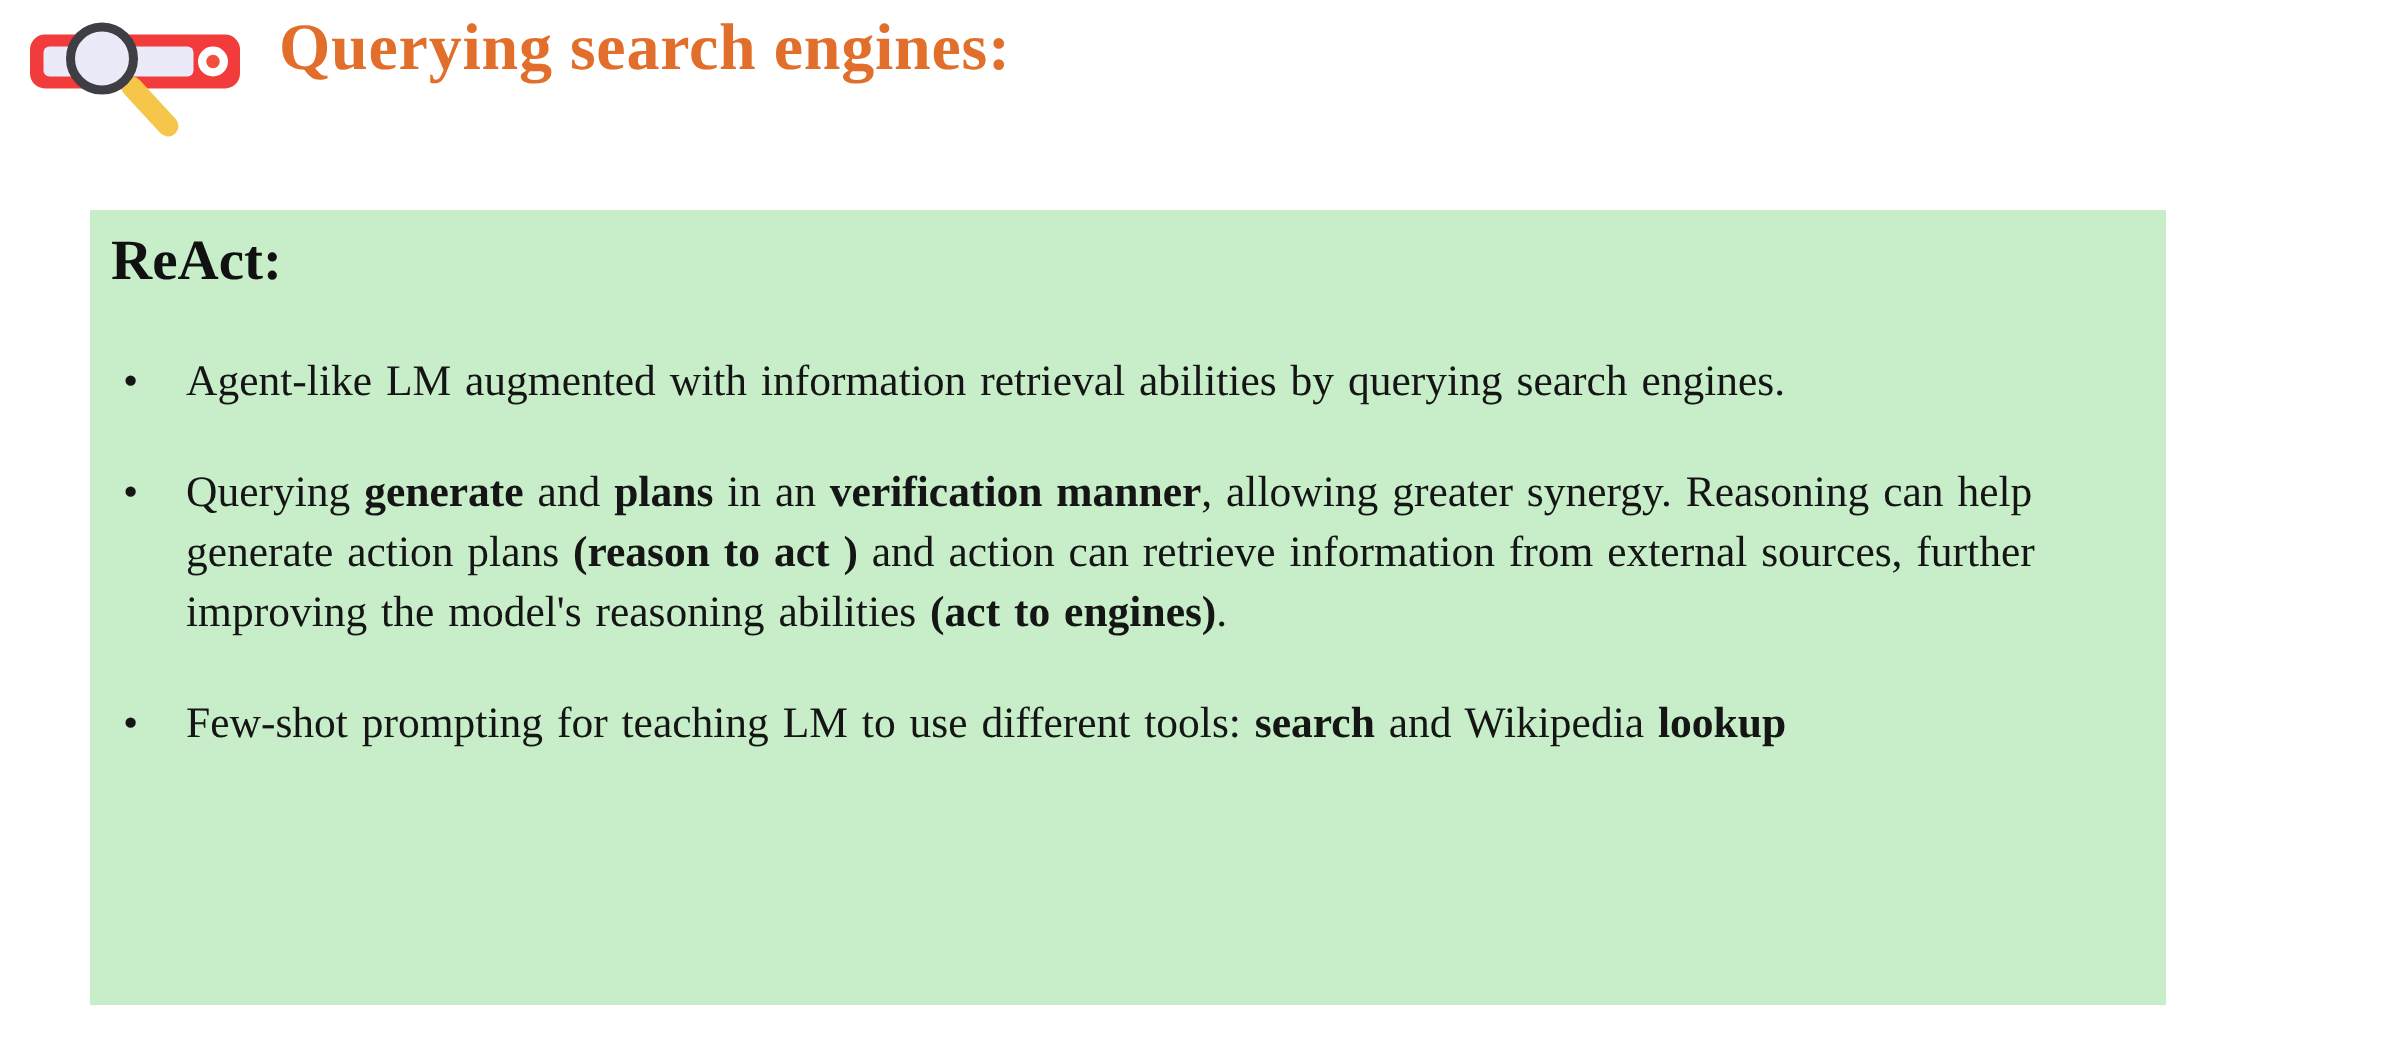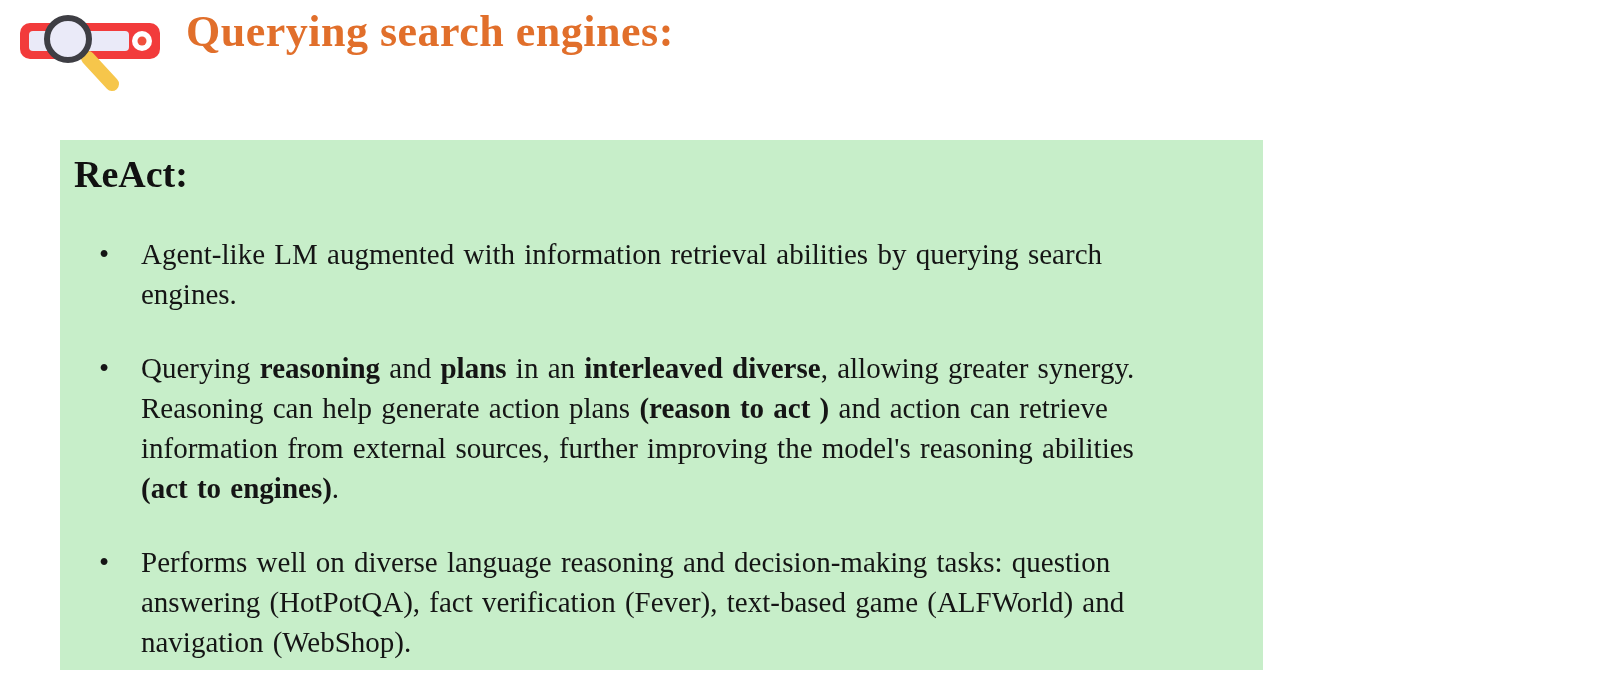--- a/index.html
+++ b/index.html
@@ -36,36 +36,36 @@
     font-size: 44px;
     font-weight: 700;
     letter-spacing: 0.5px;
     color: #E16F2B;
     white-space: nowrap;
   }
   .content-box {
     position: absolute;
     left: 60px;
     top: 140px;
-    width: 1203px;
+    width: 1384px;
     height: 530px;
     background: #C7EEC9;
     box-sizing: border-box;
     padding: 12px 60px 0 14px;
     color: #151515;
   }
   .box-heading {
     font-size: 38px;
     font-weight: 700;
     margin: 0 0 38px 0;
     color: #111111;
   }
   ul.bullet-list {
     list-style: none;
-    margin: 17px;
+    margin: 0;
     padding: 0;
   }
   ul.bullet-list li {
     position: relative;
     padding-left: 50px;
     margin-bottom: 34px;
     font-size: 29px;
     line-height: 40px;
     word-spacing: 2px;
   }
@@ -100,18 +100,18 @@
 
       <circle cx="50" cy="33" r="21" fill="#EAEAF8" stroke="#3E3E44" stroke-width="6"></circle>
     </svg>
     <div class="page-title">Querying search engines:</div>
   </div>
 
   <div class="content-box">
     <h2 class="box-heading">ReAct:</h2>
     <ul class="bullet-list">
         <li><span>Agent-like LM augmented with information retrieval abilities by querying search engines.</span></li>
-        <li><span>Querying </span><b>reasoning</b><span> and </span><b>plans</b><span> in an </span><b>interleaved diverse</b><span>, allowing greater synergy. Reasoning can help generate action plans </span><b>(reason to act )</b><span> and action can retrieve information from external sources, further improving the model's reasoning abilities </span><b>(act to engines)</b><span>.</span></li>
-        <li><span>Performs well on diverse language reasoning and decision-making tasks: question answering (HotPotQA), fact verification (Fever), text-based game (ALFWorld) and navigation (WebShop).</span></li>
+        <li><span>Querying </span><b>generate</b><span> and </span><b>plans</b><span> in an </span><b>verification manner</b><span>, allowing greater synergy. Reasoning can help generate action plans </span><b>(reason to act )</b><span> and action can retrieve information from external sources, further improving the model's reasoning abilities </span><b>(act to engines)</b><span>.</span></li>
+        <li><span>Few-shot prompting for teaching LM to use different tools: </span><b>search</b><span> and Wikipedia </span><b>lookup</b></li>
       </ul>
   </div>
 
 </div>
 
 </body></html>

